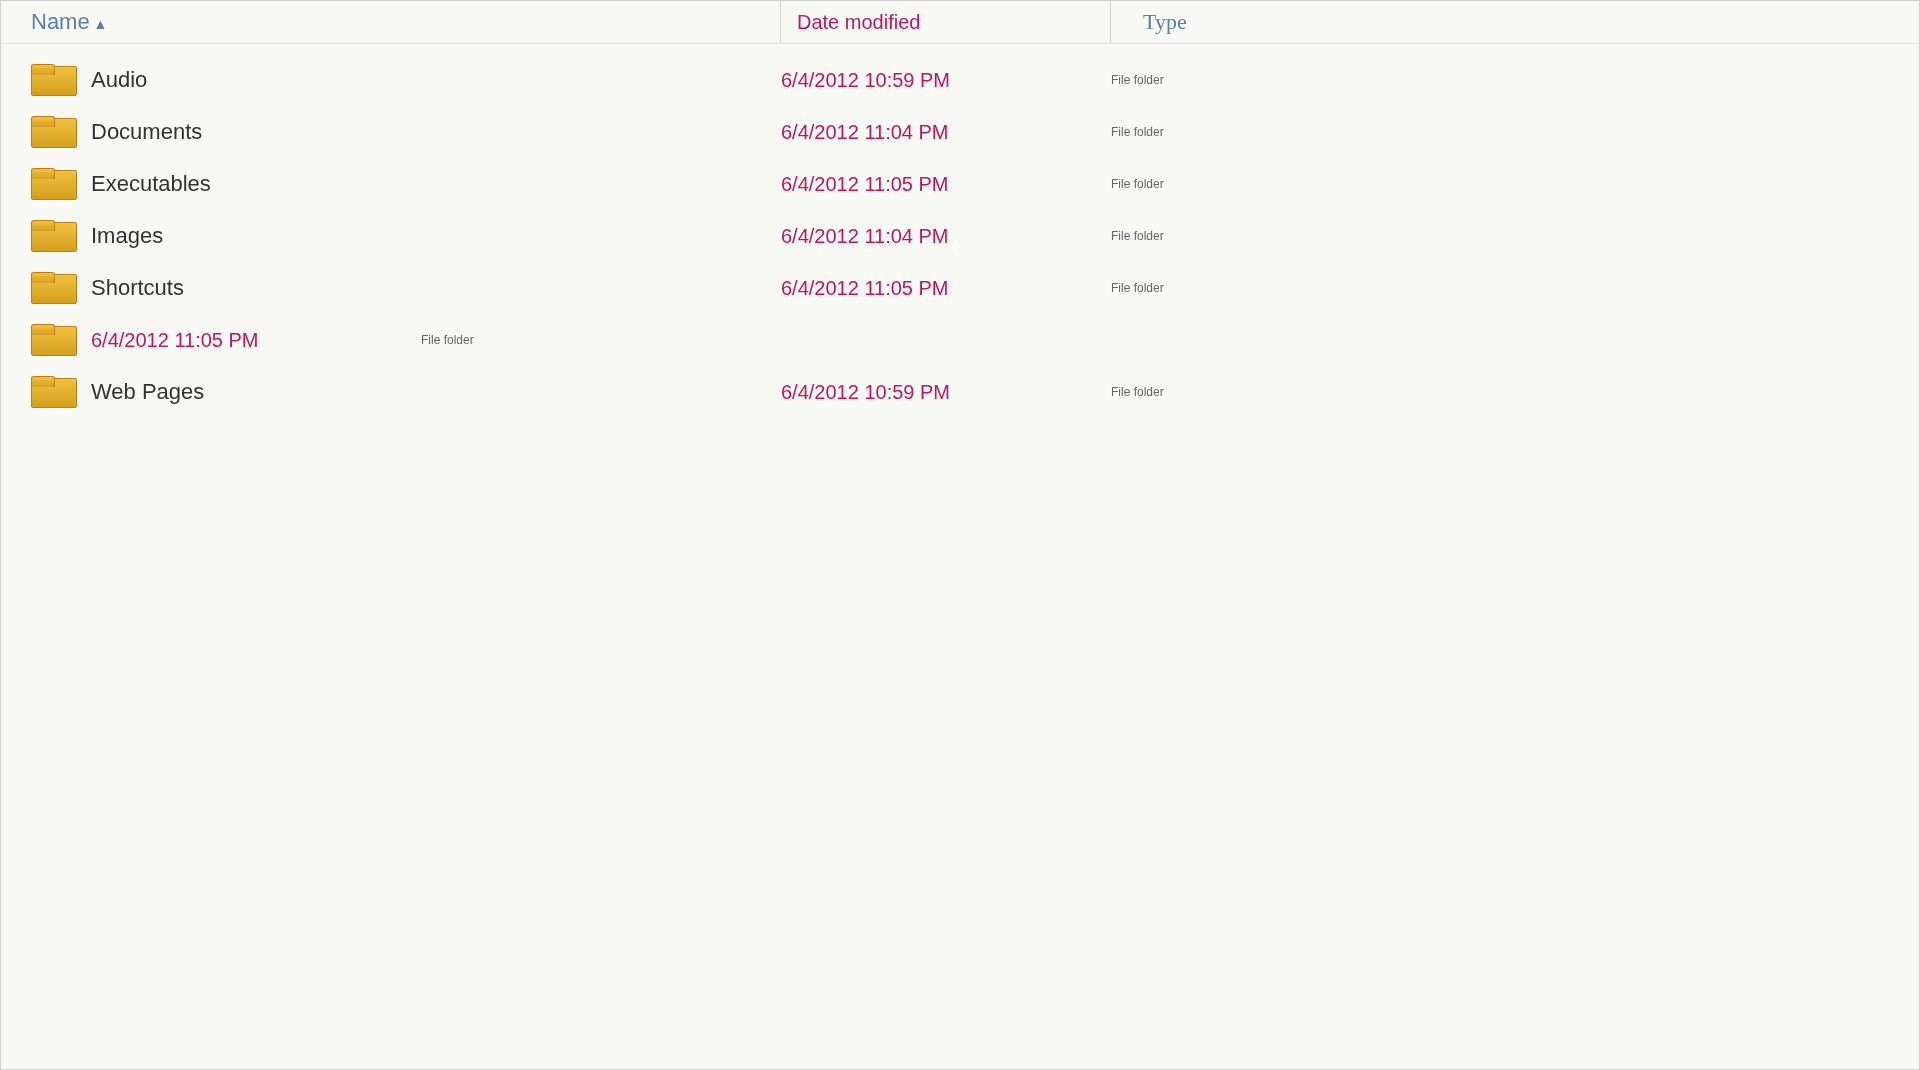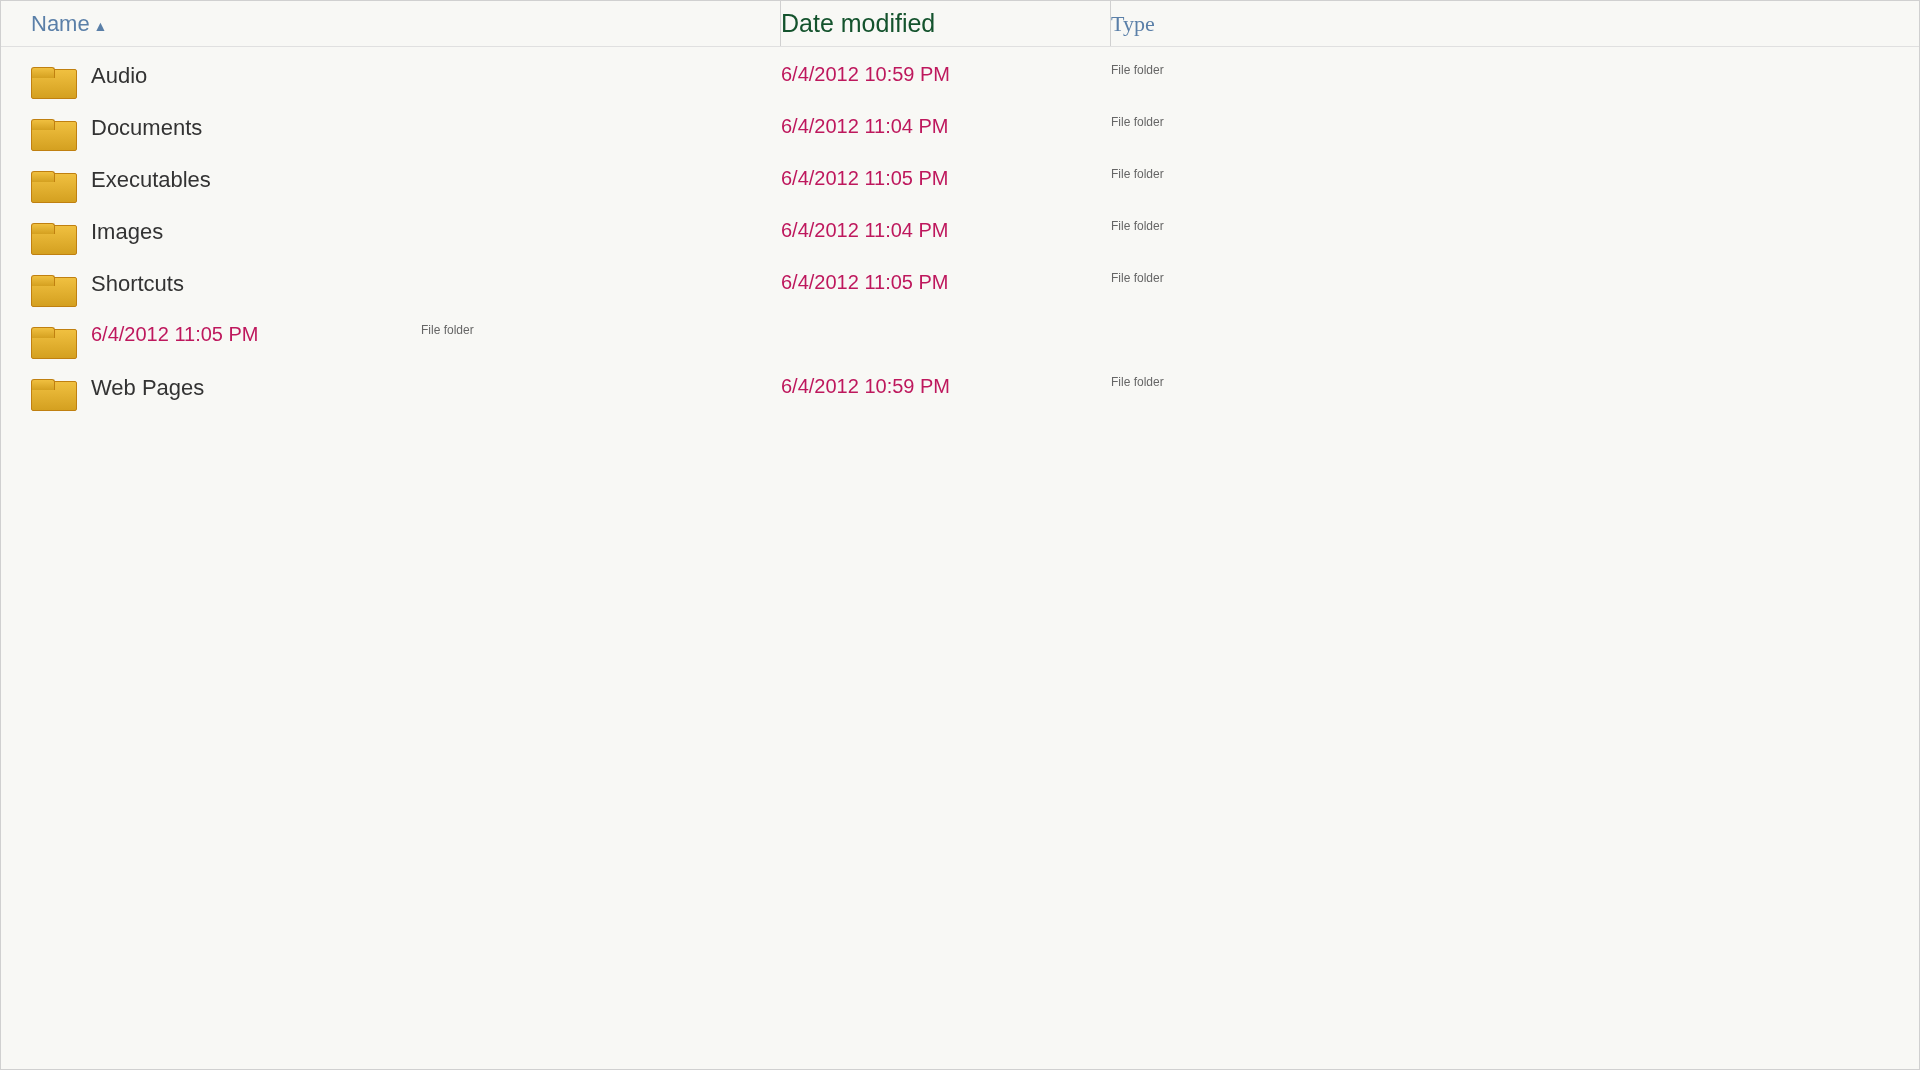--- a/index.html
+++ b/index.html
@@ -24,40 +24,41 @@
       position: relative;
     }
 
     .column-headers {
       display: flex;
       align-items: center;
       padding: 8px 0 8px 30px;
       border-bottom: 1px solid #e0e0e0;
       background-color: #f8f8f5;
       position: relative;
+      gap: 16px;
     }
 
     .col-name {
       width: 750px;
       font-size: 22px;
       color: #5a7fa8;
       font-weight: 400;
       cursor: pointer;
     }
 
     .col-name::after {
       content: ' ▲';
       font-size: 14px;
       color: #5a7fa8;
     }
 
     .col-date {
       width: 330px;
-      font-size: 25px;
-      color: #14532d;
+      font-size: 20px;
+      color: #be185d;
       font-weight: 400;
       cursor: pointer;
     }
 
     .col-type {
       width: 400px;
       font-size: 22px;
       color: #5a7fa8;
       font-weight: 400;
       cursor: pointer;
@@ -71,20 +72,21 @@
       width: 1px;
       background-color: #d0d0d0;
     }
 
     .file-list {
       padding: 10px 0;
     }
 
     .file-row {
       display: flex;
+      align-items: center;
       padding: 6px 0 6px 30px;
       cursor: pointer;
       min-height: 52px;
     }
 
     .file-icon {
       width: 48px;
       height: 40px;
       margin-right: 12px;
       flex-shrink: 0;

